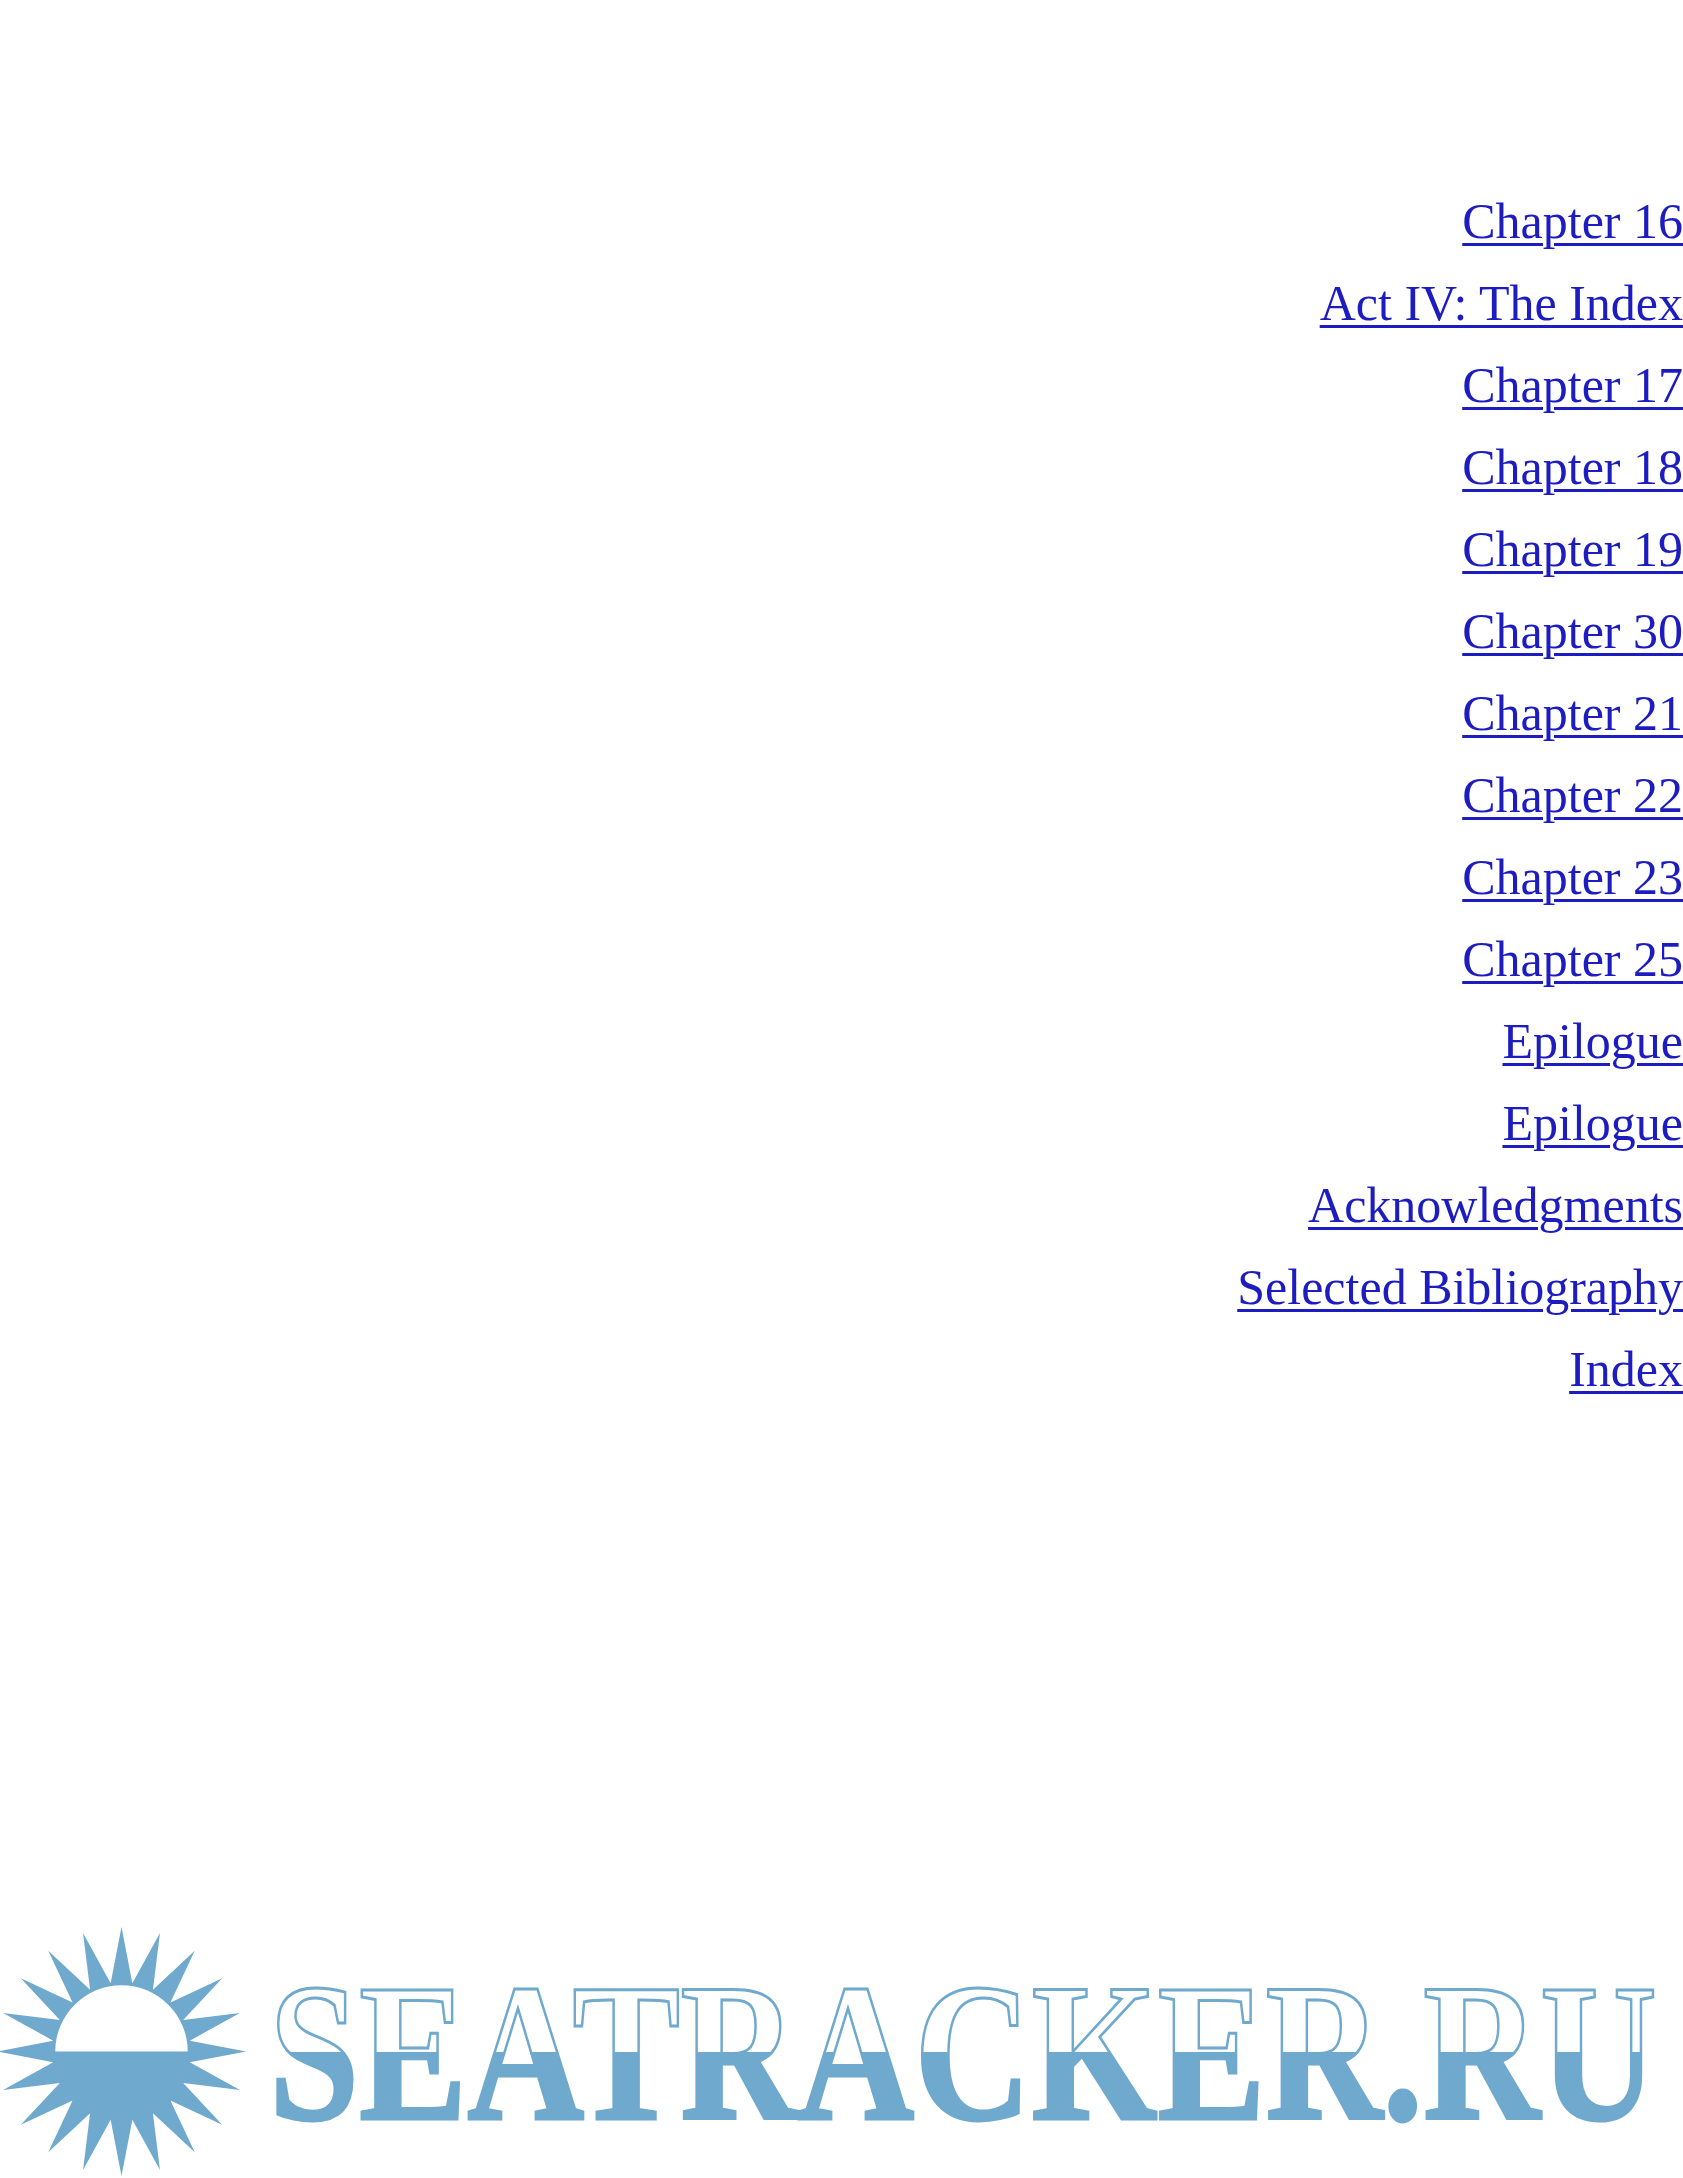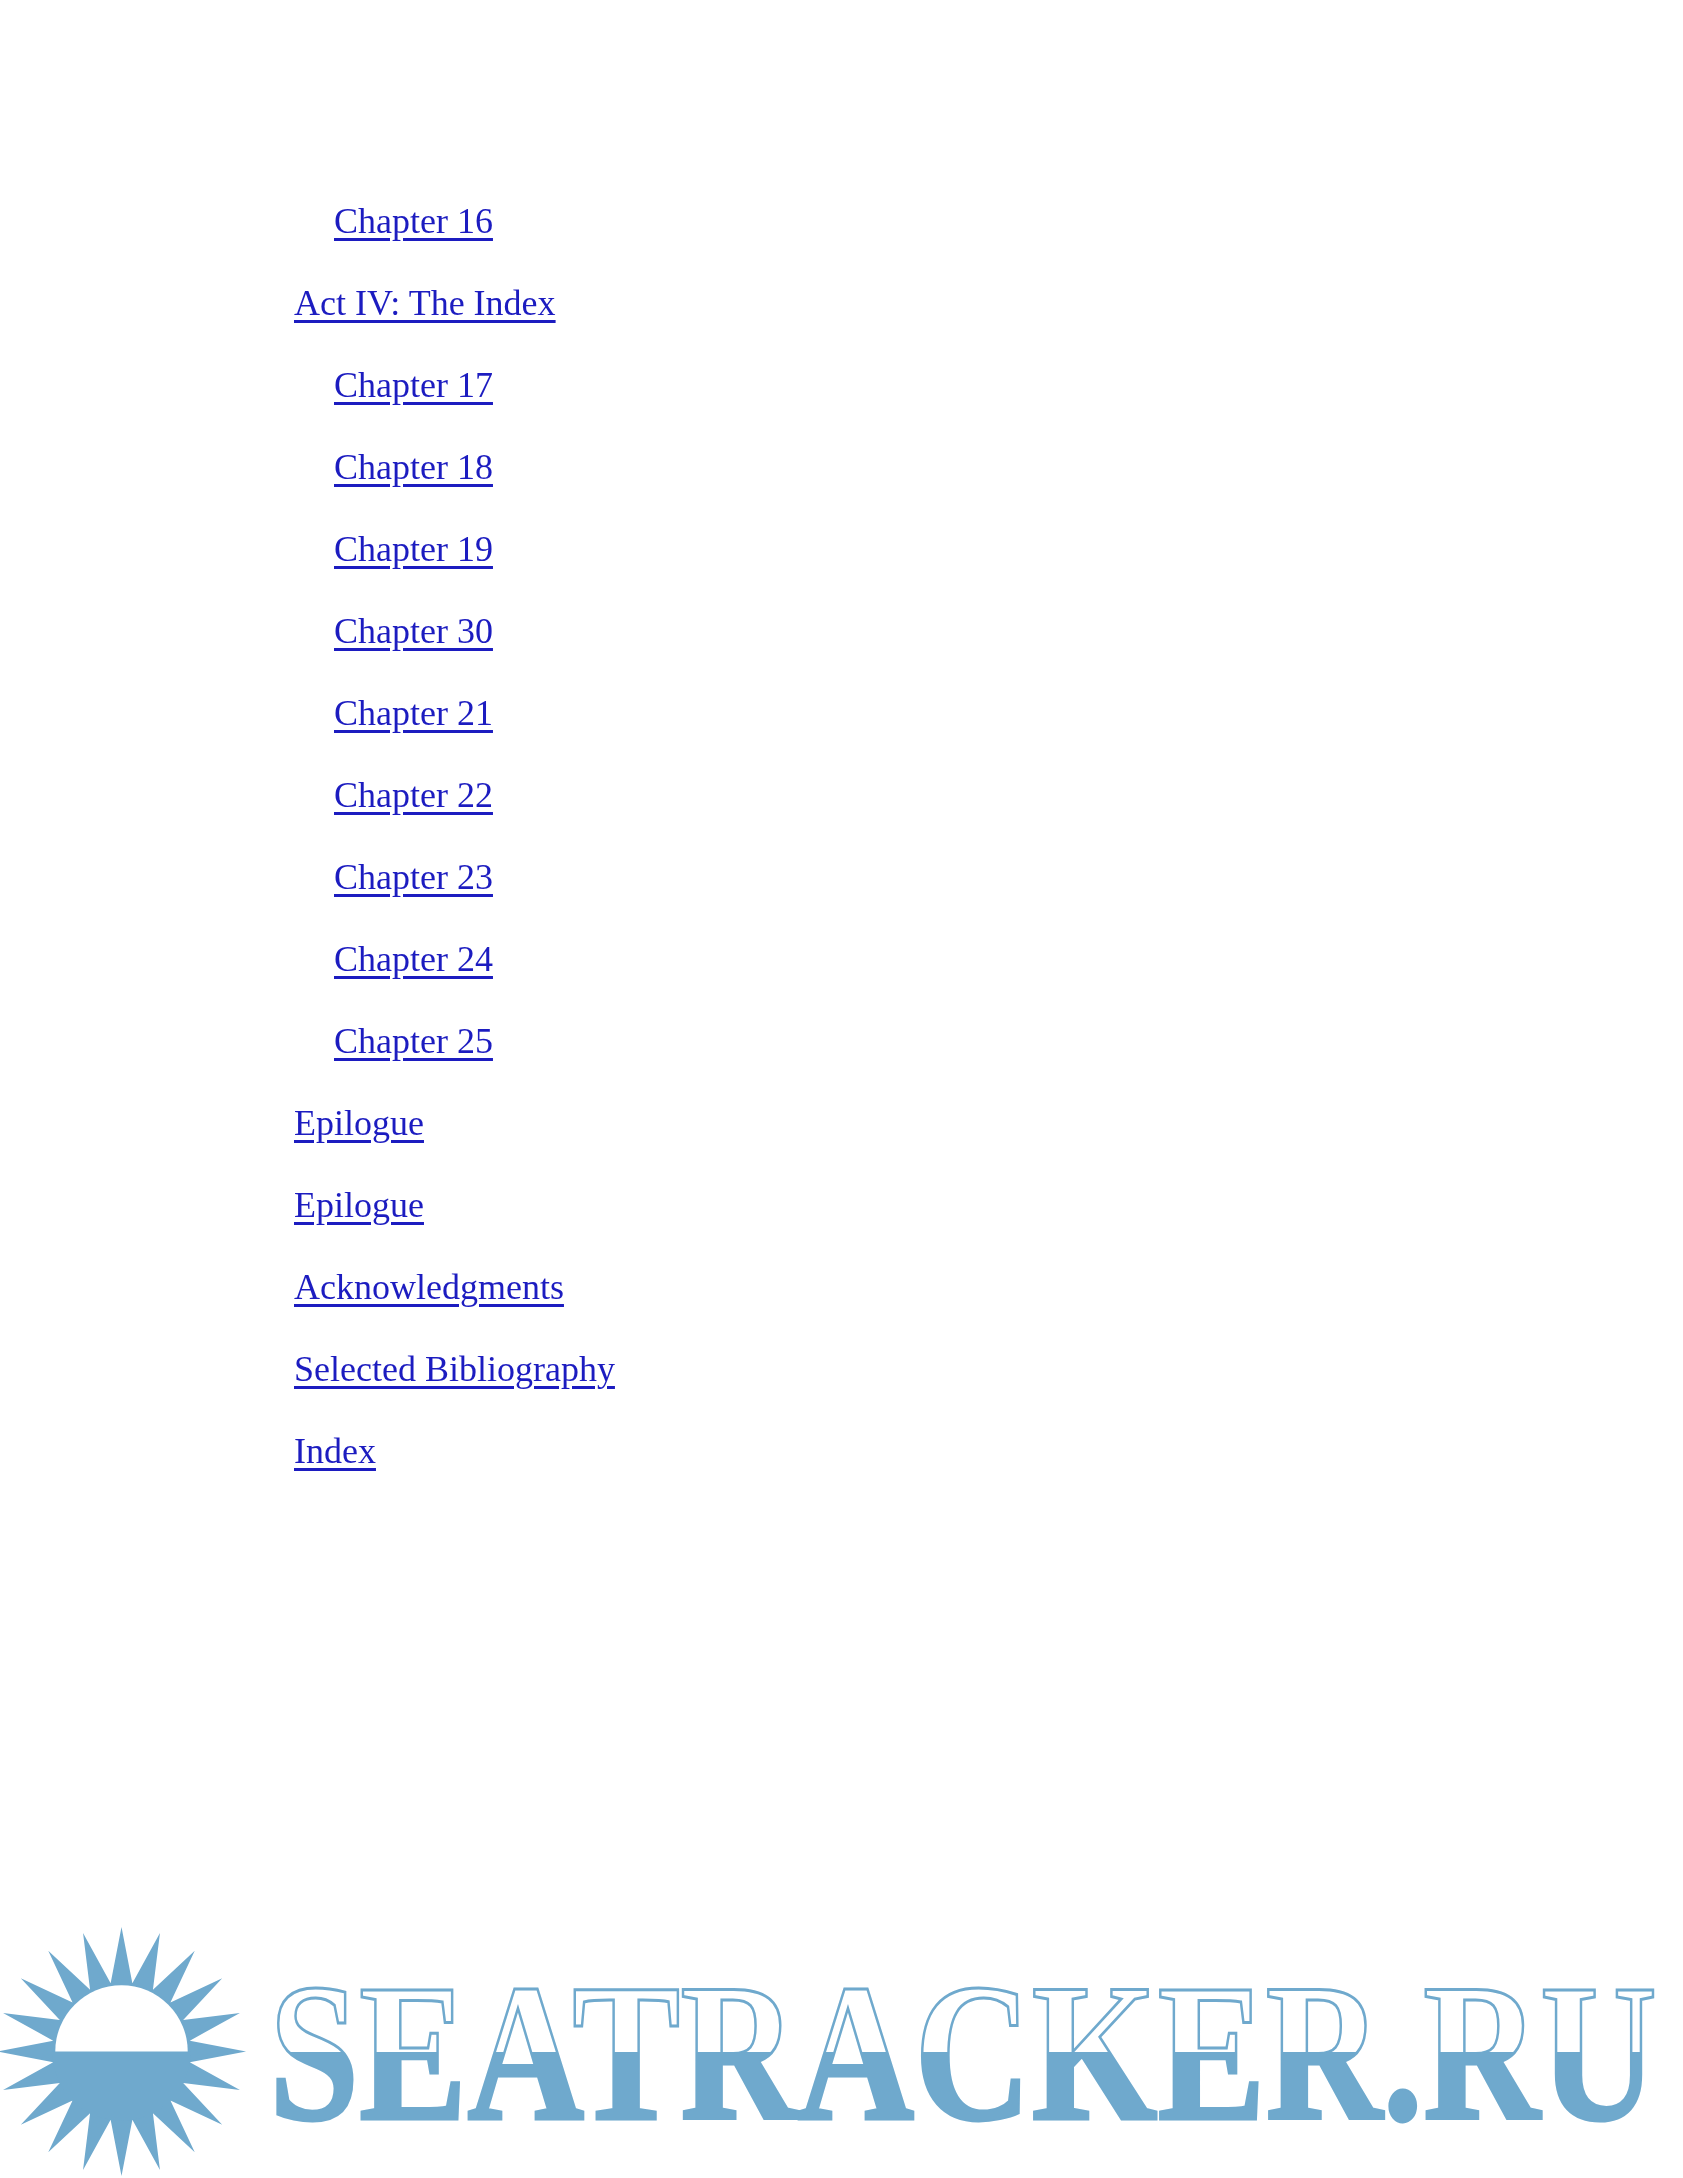--- a/index.html
+++ b/index.html
@@ -22,23 +22,24 @@
     background: #ffffff;
   }
   .toc {
     position: absolute;
     top: 196px;
     left: 0;
     width: 1683px;
   }
   .toc-row {
     margin: 0 0 32px 0;
-    font-size: 36px;
+    font-size: 50px;
     line-height: 50px;
     white-space: nowrap;
+    text-align: right;
   }
   .toc-row.lvl1 { padding-left: 294px; }
   .toc-row.lvl2 { padding-left: 334px; }
   .toc-row a {
     color: var(--link-color);
     text-decoration: underline;
     text-decoration-thickness: 3px;
     text-underline-offset: 5px;
     cursor: pointer;
   }
@@ -88,21 +89,20 @@
 
   <p class="toc-row lvl2"><a href="#">Chapter 16</a></p>
       <p class="toc-row lvl1"><a href="#">Act IV: The Index</a></p>
       <p class="toc-row lvl2"><a href="#">Chapter 17</a></p>
       <p class="toc-row lvl2"><a href="#">Chapter 18</a></p>
       <p class="toc-row lvl2"><a href="#">Chapter 19</a></p>
       <p class="toc-row lvl2"><a href="#">Chapter 30</a></p>
       <p class="toc-row lvl2"><a href="#">Chapter 21</a></p>
       <p class="toc-row lvl2"><a href="#">Chapter 22</a></p>
       <p class="toc-row lvl2"><a href="#">Chapter 23</a></p>
-      <p class="toc-row lvl2"><a href="#">Chapter 24</a></p>
       <p class="toc-row lvl2"><a href="#">Chapter 25</a></p>
       <p class="toc-row lvl1"><a href="#">Epilogue</a></p>
       <p class="toc-row lvl1"><a href="#">Epilogue</a></p>
       <p class="toc-row lvl1"><a href="#">Acknowledgments</a></p>
       <p class="toc-row lvl1"><a href="#">Selected Bibliography</a></p>
       <p class="toc-row lvl1"><a href="#">Index</a></p>
     </nav>
 
   <div class="watermark">
     <svg class="sun-svg" viewBox="0 0 260 260" aria-hidden="true">

